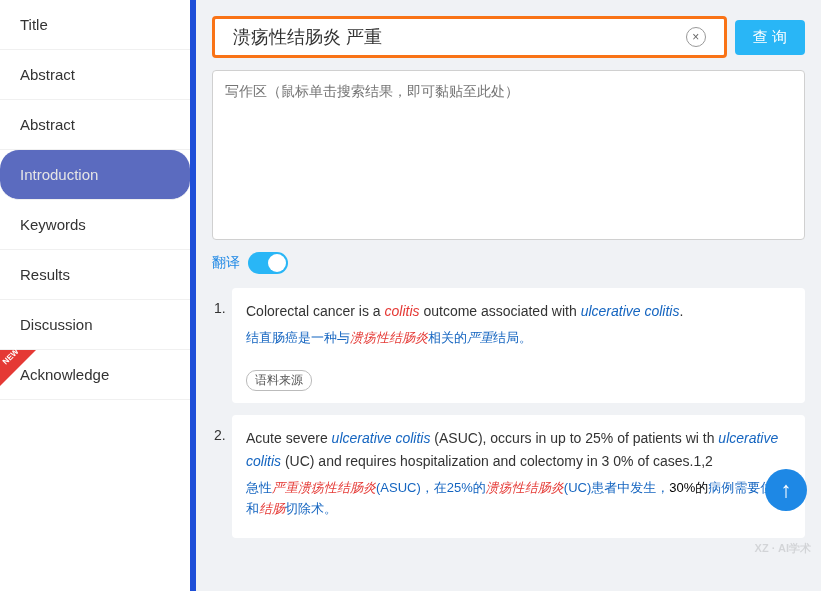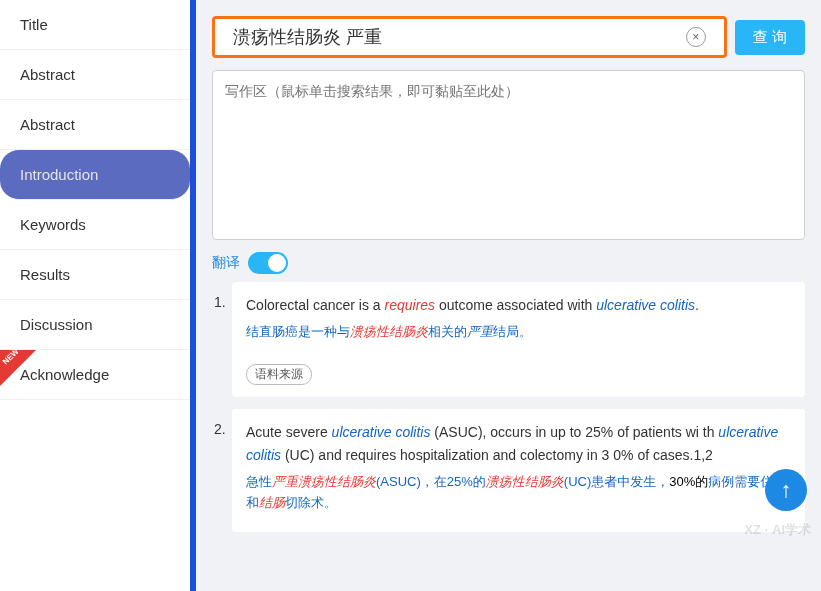--- a/index.html
+++ b/index.html
@@ -105,21 +105,21 @@
       font-size: 14px;
       resize: none;
       display: block;
     }
 
     
     .translate-row {
       display: flex;
       align-items: center;
       gap: 8px;
-      margin-bottom: 8px;
+      margin-bottom: 14px;
     }
     .translate-label {
       color: #1e88e5;
       font-size: 14px;
     }
     .toggle {
       width: 40px;
       height: 22px;
       background: #29b6f6;
       border-radius: 11px;
@@ -172,23 +172,23 @@
       align-items: center;
       justify-content: center;
       color: #fff;
       font-size: 20px;
     }
 
     
     .watermark {
       position: absolute;
       right: 10px;
-      bottom: 52px;
+      bottom: 35px;
       color: rgba(0,0,0,0.12);
-      font-size: 13px;
+      font-size: 11px;
       font-weight: bold;
       pointer-events: none;
     }
 
     .main-wrapper {
       flex: 1;
       position: relative;
       overflow: hidden;
     }
   </style>
@@ -250,21 +250,21 @@
       <div class="toggle">
         <div class="toggle-knob"></div>
       </div>
     </div>
 
     <ol style="list-style:none; padding-left: 20px;">
 
       <li style="background:#fff; border-radius:4px; padding:12px 14px; margin-bottom:12px; position:relative;">
         <span style="position:absolute; left:-18px; top:12px; color:#333; font-size:14px;">1.</span>
         <div class="en-text">
-          Colorectal cancer is a <span style="color:#e53935; font-style:italic;">requires</span> outcome associated with <span style="color:#1565c0; font-style:italic;">ulcerative colitis</span>.
+          Colorectal cancer is a <span style="color:#e53935; font-style:italic;">colitis</span> outcome associated with <span style="color:#1565c0; font-style:italic;">ulcerative colitis</span>.
         </div>
         <div class="zh-text">
           结直肠癌是一种与<span style="color:#e53935; font-style:italic;">溃疡性结肠炎</span>相关的<span style="color:#1565c0; font-style:italic;">严重</span>结局。
         </div>
         <span class="source-tag">语料来源</span>
       </li>
 
       <li style="background:#fff; border-radius:4px; padding:12px 14px; margin-bottom:12px; position:relative;">
         <span style="position:absolute; left:-18px; top:12px; color:#333; font-size:14px;">2.</span>
         <div class="en-text">

